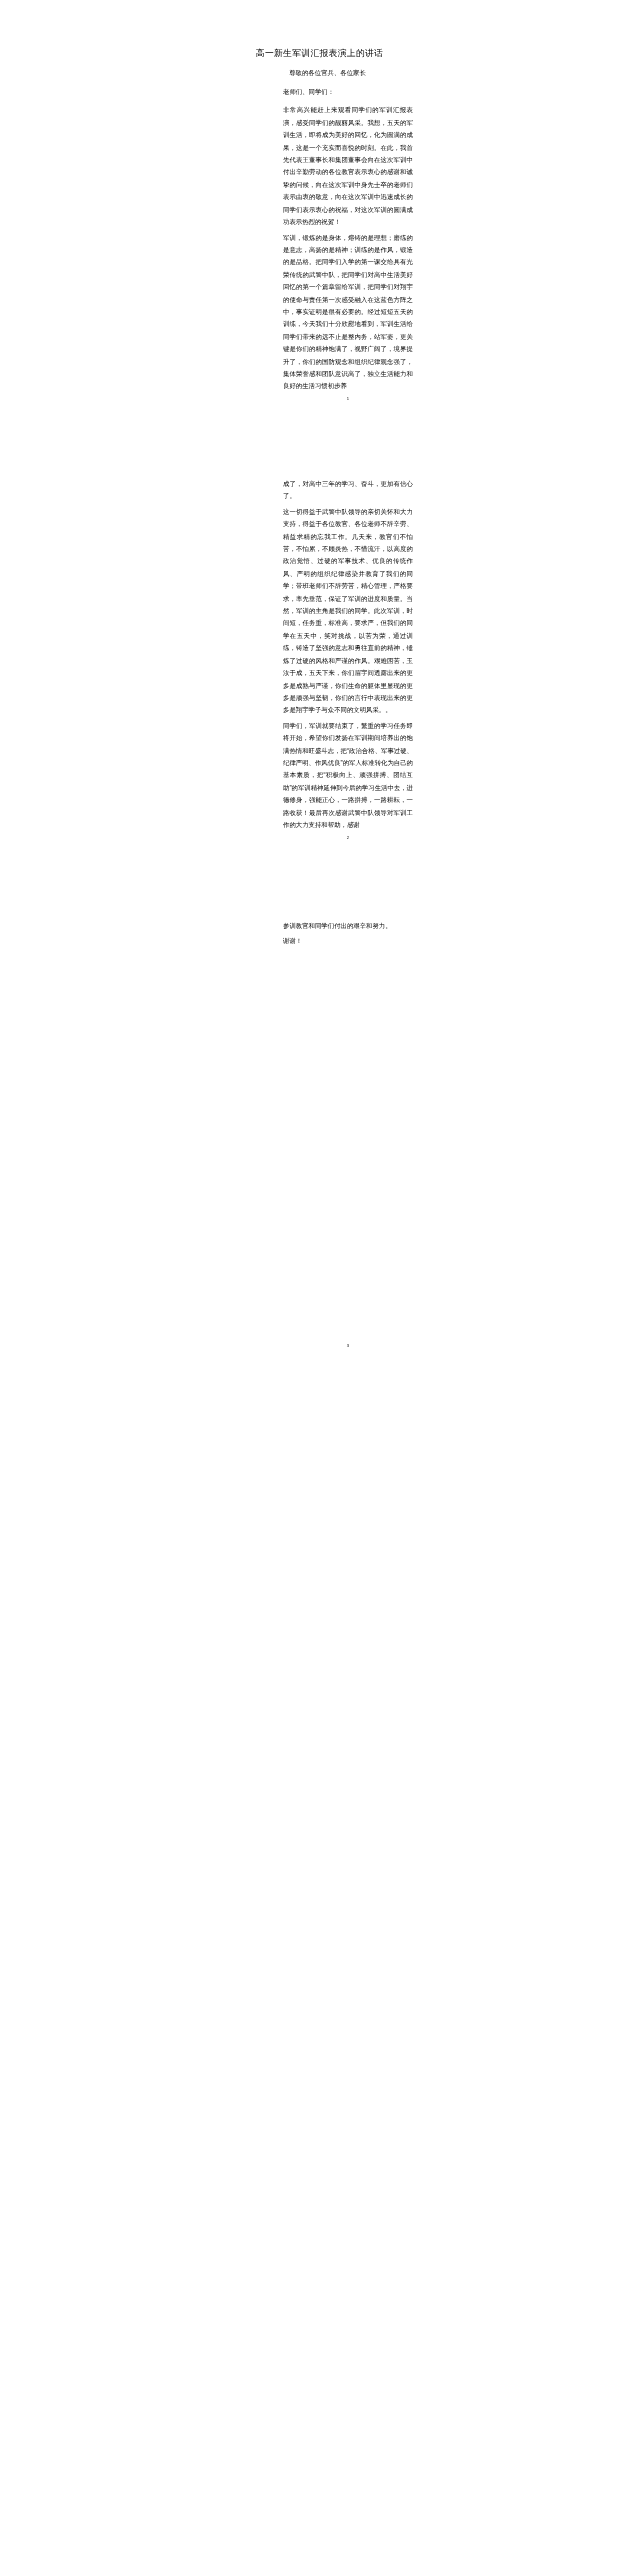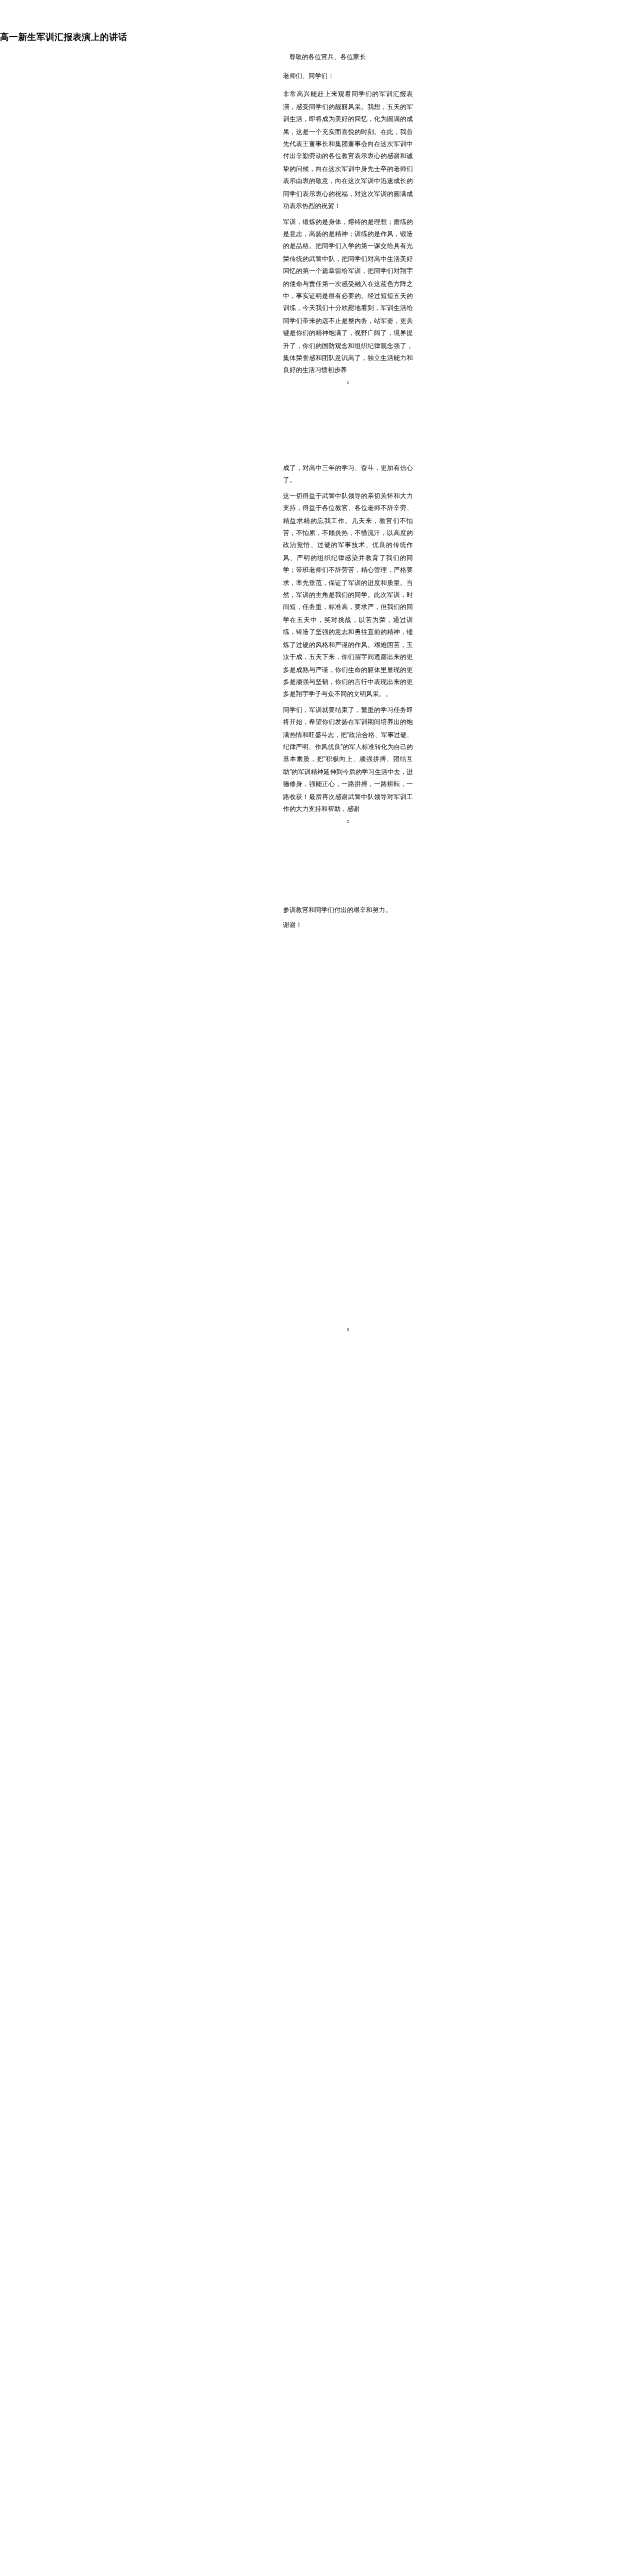--- a/index.html
+++ b/index.html
@@ -13,26 +13,26 @@
     color: #000000;
   }
   .page {
     position: relative;
     width: 639px;
     min-height: 2711px;
     background: #ffffff;
     box-sizing: border-box;
   }
   .doc-title {
-    text-align: left;
+    text-align: center;
     font-family: "Liberation Sans", "DejaVu Sans", sans-serif;
-    font-weight: bold;
+    font-weight: normal;
     font-size: 8.8px;
     letter-spacing: 0.3px;
-    padding-top: 32px;
+    padding-top: 48px;
     padding-bottom: 0;
     color: #000;
   }
   .body-block {
     margin: 0 auto;
     width: 130px;
     padding-left: 57px;
     padding-right: 0;
   }
   p.para {

